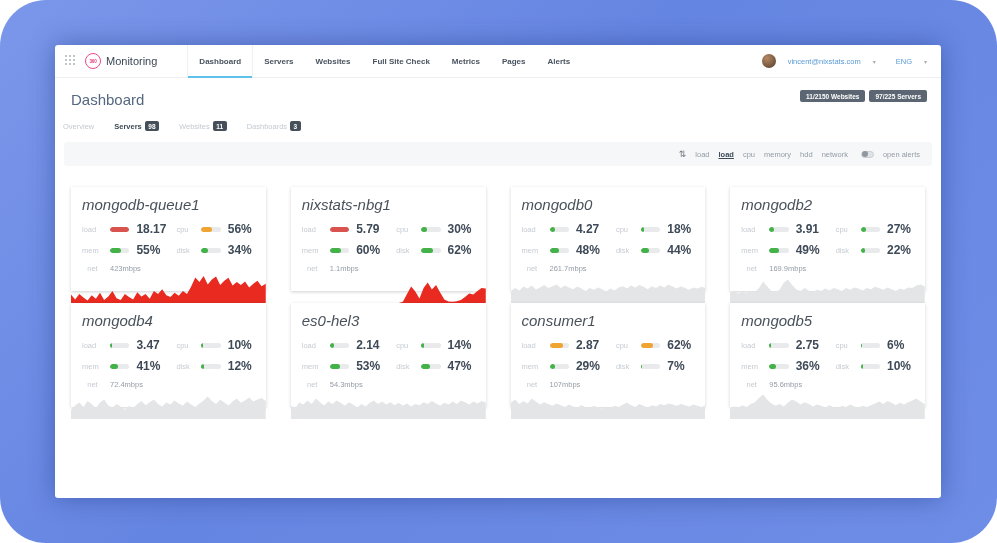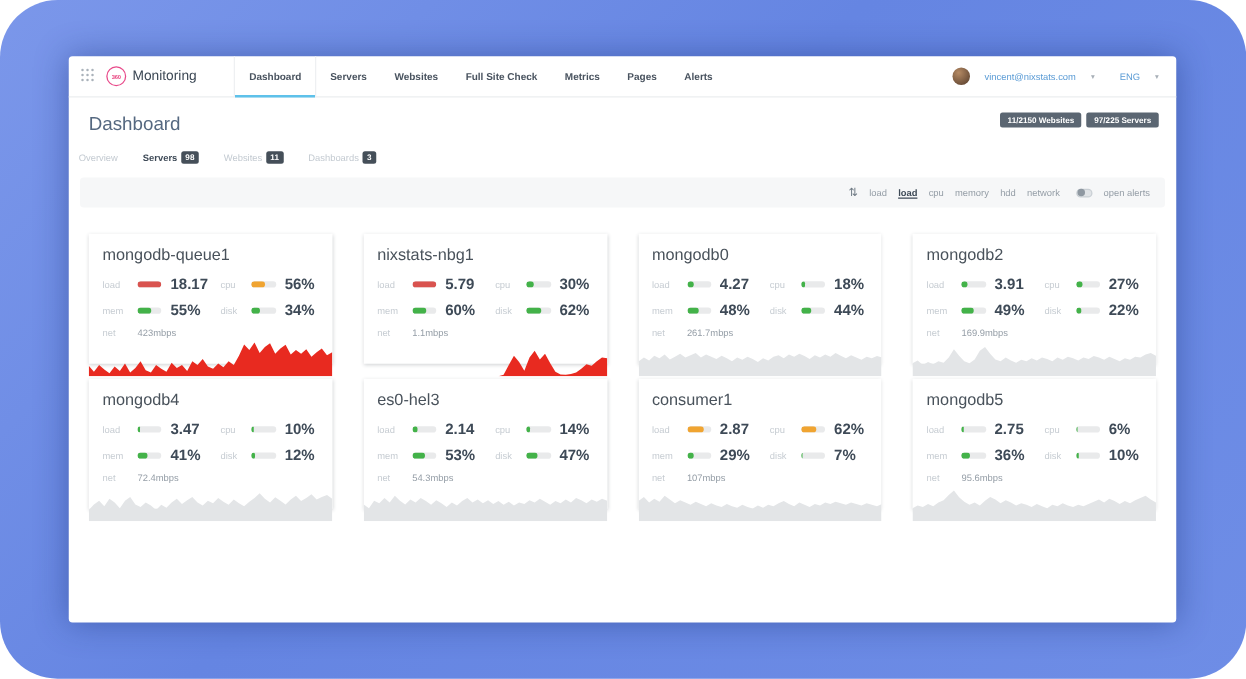--- a/index.html
+++ b/index.html
@@ -46,29 +46,29 @@
   .sort-icon { font-size:9px; color:#6e7983; line-height:1; cursor:pointer; }
   .filter-item { font-size:7.5px; color:#949da6; cursor:pointer; }
   .filter-item.active { color:#3e4a57; font-weight:bold; text-decoration:underline; }
   .toggle { width:13px; height:7px; border-radius:4px; background:#e0e3e6; border:1px solid #c9cfd4; position:relative; cursor:pointer; margin-left:4px; }
   .toggle i { position:absolute; left:0; top:-0.5px; width:6px; height:6px; border-radius:50%; background:#8f98a1; }
 
   
   .cards { padding:21px 16px 0; display:grid; grid-template-columns:repeat(4,1fr); column-gap:25px; row-gap:12px; }
   .card { background:#fff; height:104px; box-shadow:0 1px 3px rgba(40,50,60,.22); display:flex; flex-direction:column; cursor:pointer; }
   .card-body { padding:9px 11px 0; flex:1; display:flex; flex-direction:column; }
-  .card-title { font-size:13px; color:#49525b; margin-bottom:9px; }
+  .card-title { font-size:15px; color:#49525b; margin-bottom:9px;font-style:italic; }
   .metric-grid { display:grid; grid-template-columns:21px 1fr 29px 22px 1fr 27px; column-gap:7px; row-gap:7px; align-items:center; }
   .m-label { font-size:7.5px; color:#c6ccd2; }
   .m-label.second { padding-left:4px; }
   .m-bar { height:5px; background:#e9eaeb; border-radius:2.5px; overflow:hidden; }
   .m-fill { height:100%; border-radius:2.5px; }
   .m-val { font-size:12px; font-weight:bold; color:#3e4a57; white-space:nowrap; }
   .net-row { display:flex; margin-top:7px; align-items:center; }
-  .net-row .m-label { width:21px; margin-right:7px; }
+  .net-row .m-label { width:21px; margin-right:7px;text-align:center; }
   .net-val { font-size:7.5px; color:#949da6; }
   .spark { display:block; width:100%; height:30px; flex:none; }
 </style>
 </head>
 <body>
 
 <div class="backdrop"></div>
 
 <div class="window">
 

